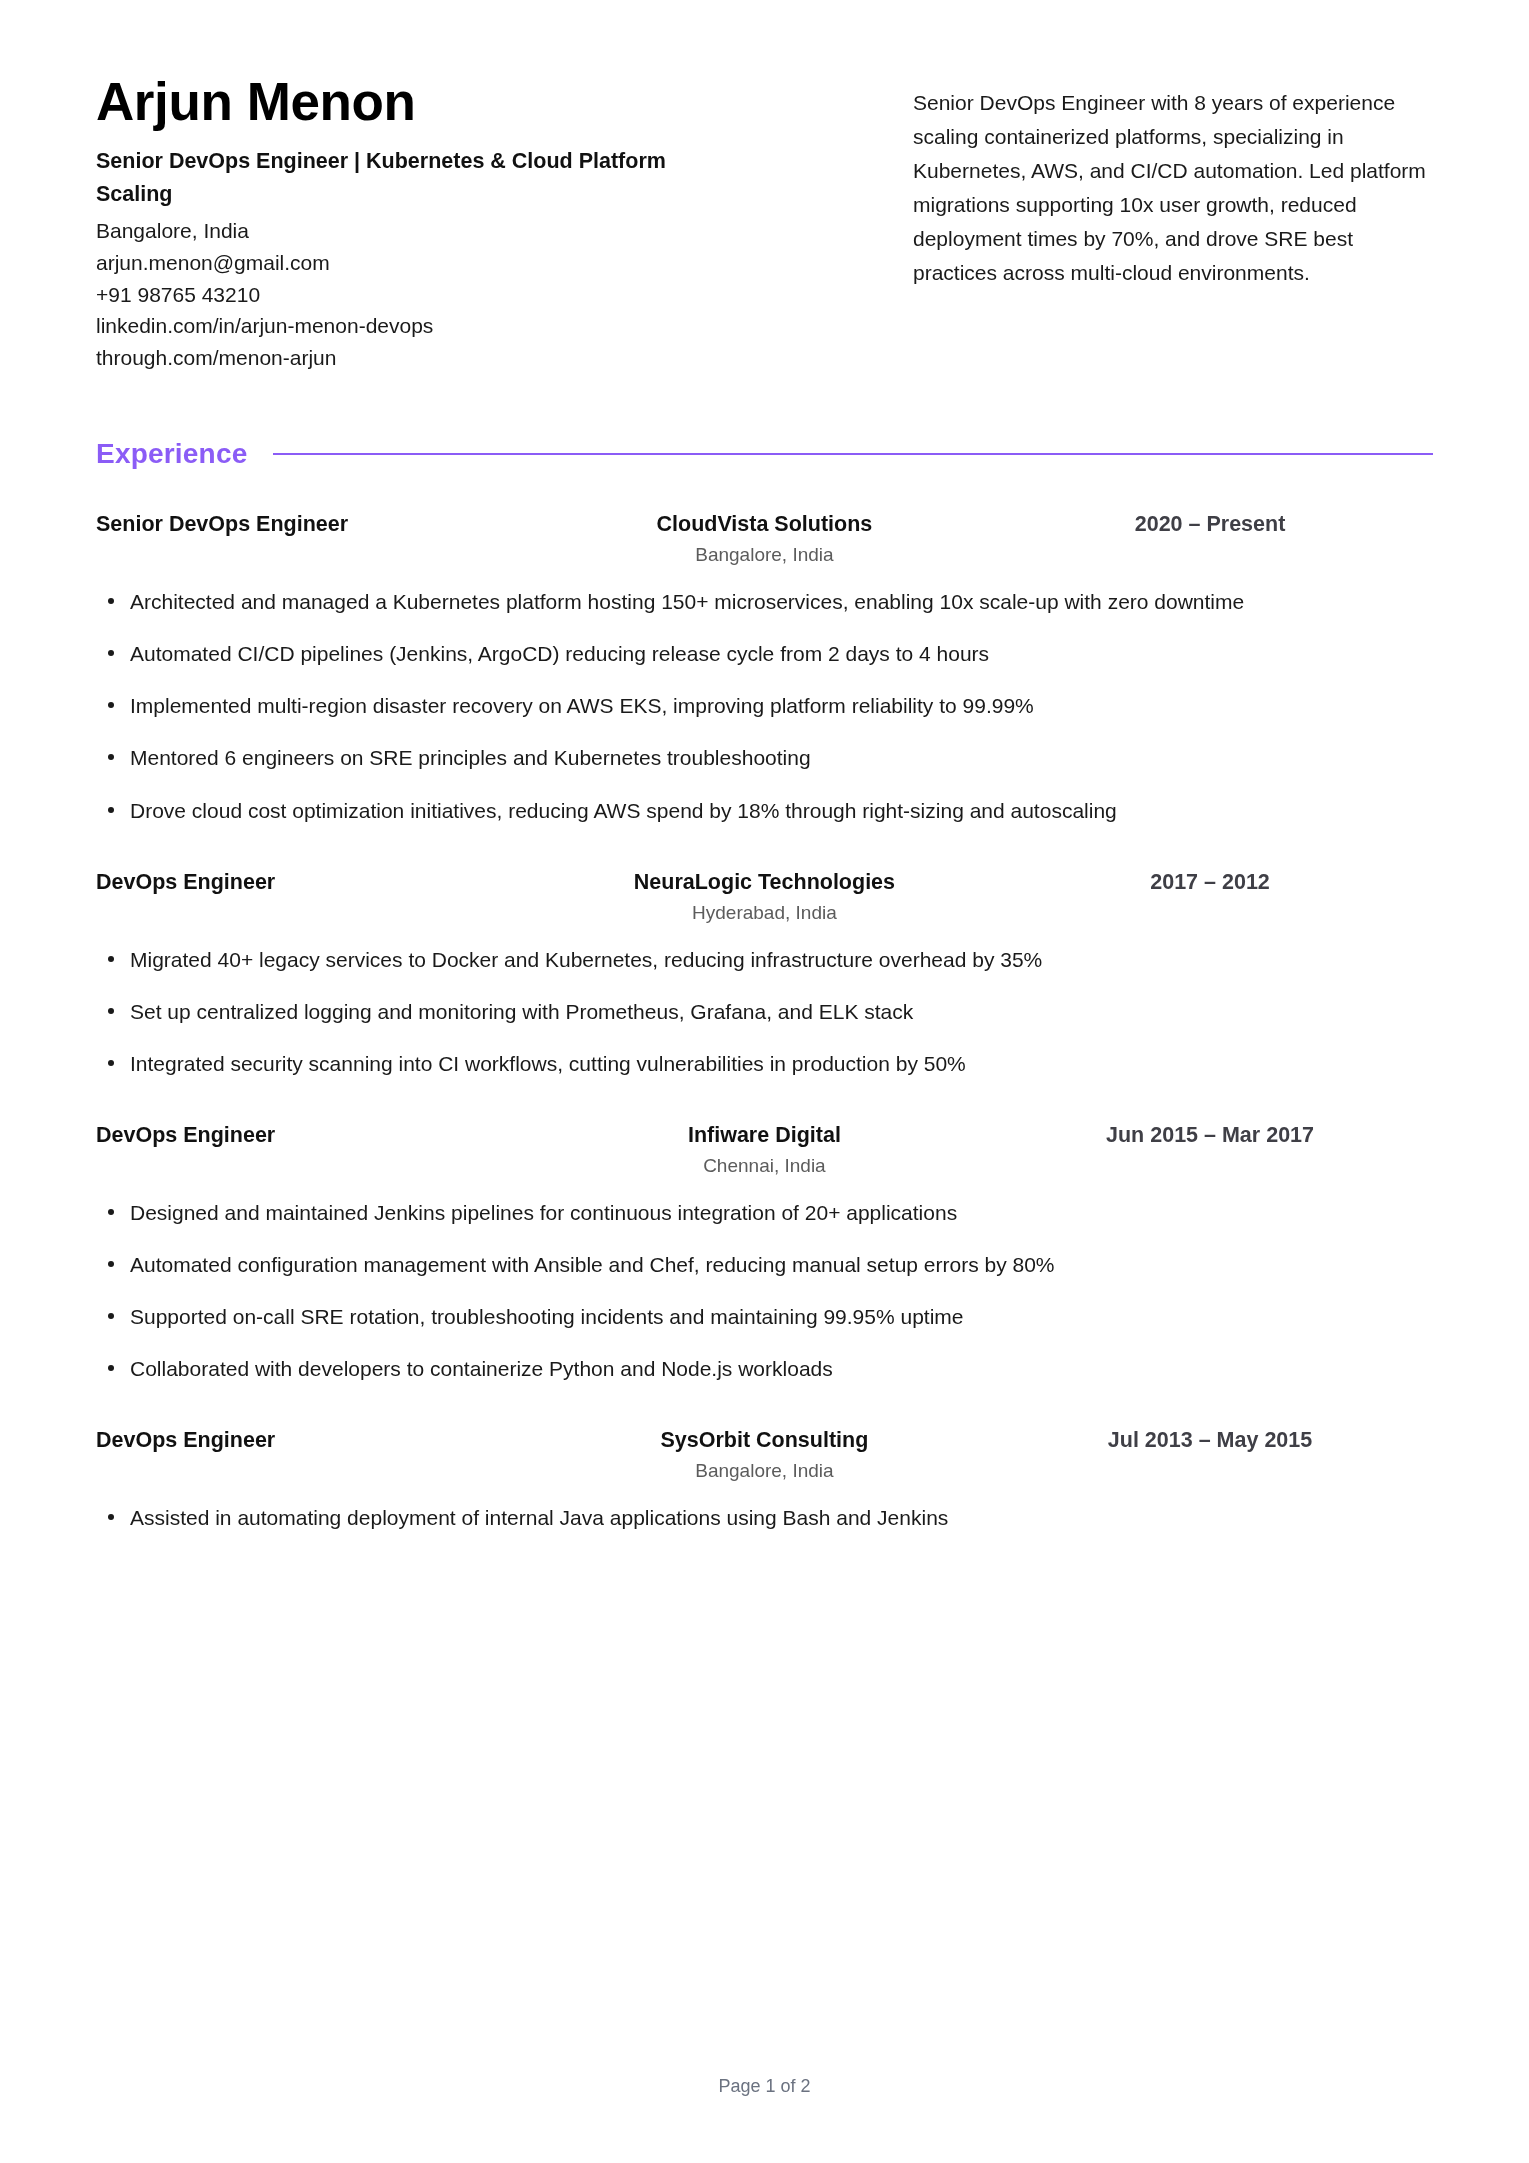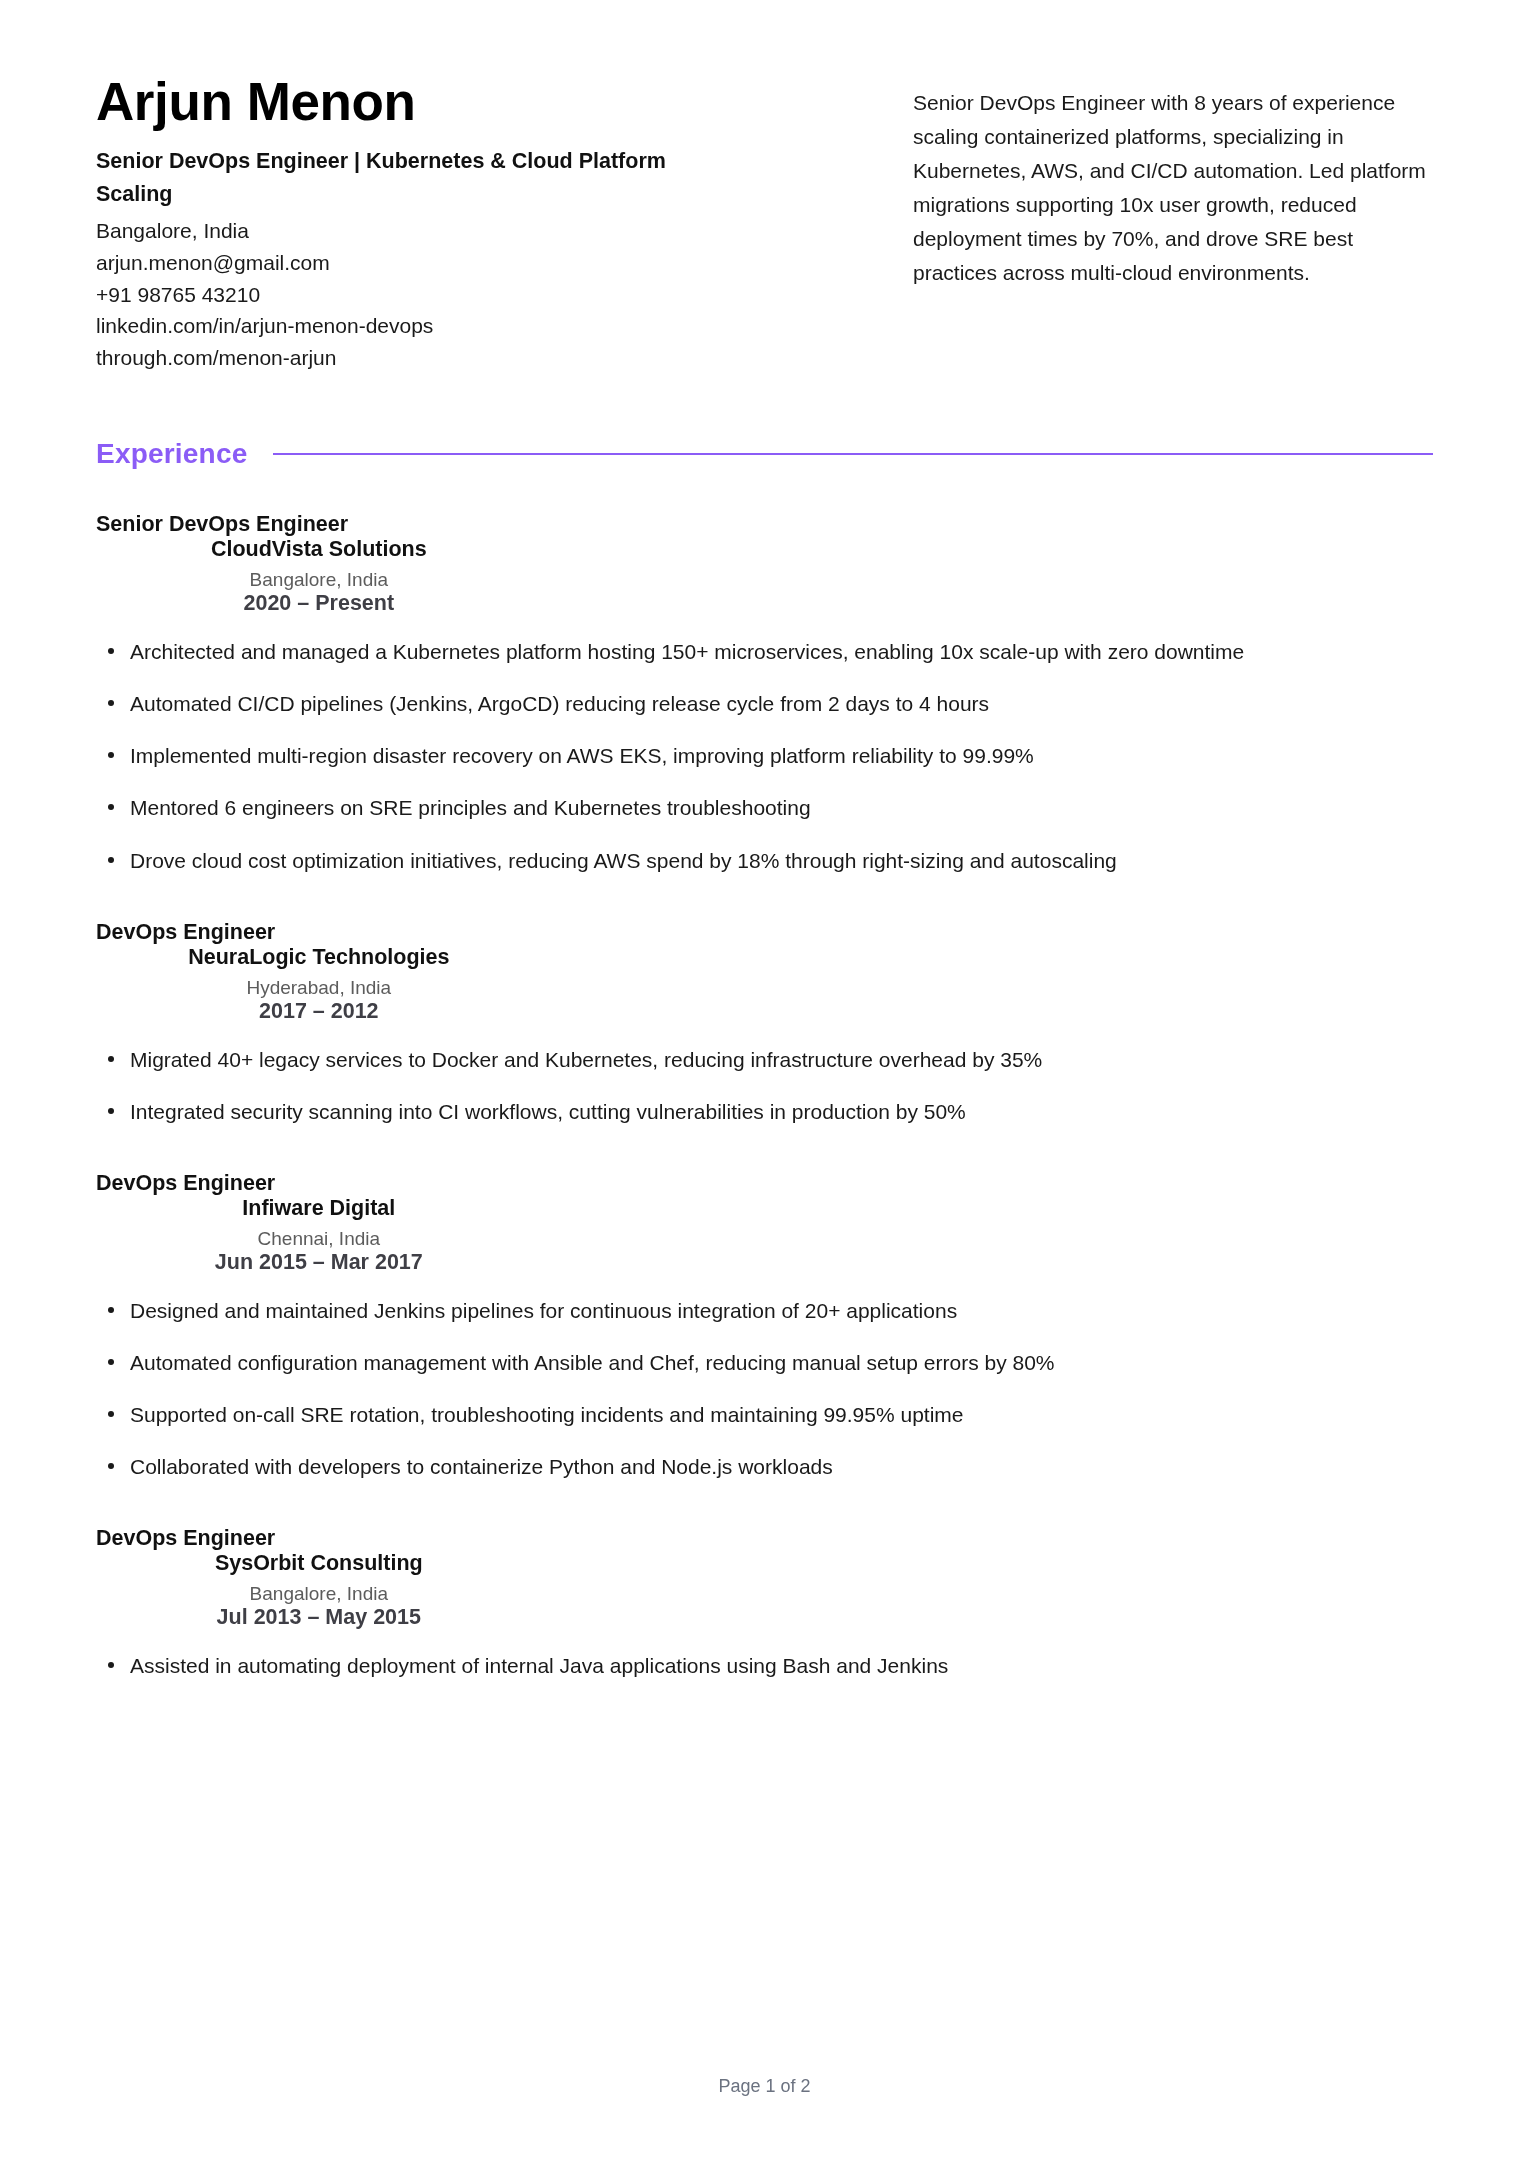--- a/index.html
+++ b/index.html
@@ -94,21 +94,20 @@
   .job {
     margin-top: 44px;
   }
   .job:first-of-type {
     margin-top: 42px;
   }
   .job-row {
     display: flex;
     align-items: baseline;
     width: 100%;
-    flex-direction: column;
   }
   .job-title {
     width: 33.33%;
     font-size: 21.5px;
     font-weight: 700;
     color: #111111;
   }
   .job-company-col {
     width: 33.33%;
     text-align: center;
@@ -220,20 +219,21 @@
           <div class="job-row">
             <div class="job-title">DevOps Engineer</div>
             <div class="job-company-col">
               <div class="job-company">NeuraLogic Technologies</div>
               <div class="job-location">Hyderabad, India</div>
             </div>
             <div class="job-dates">2017 – 2012</div>
           </div>
           <ul class="bullets">
             <li>Migrated 40+ legacy services to Docker and Kubernetes, reducing infrastructure overhead by 35%</li>
+            <li>Set up centralized logging and monitoring with Prometheus, Grafana, and ELK stack</li>
             <li>Integrated security scanning into CI workflows, cutting vulnerabilities in production by 50%</li>
           </ul>
         </div>
         <div class="job">
           <div class="job-row">
             <div class="job-title">DevOps Engineer</div>
             <div class="job-company-col">
               <div class="job-company">Infiware Digital</div>
               <div class="job-location">Chennai, India</div>
             </div>

